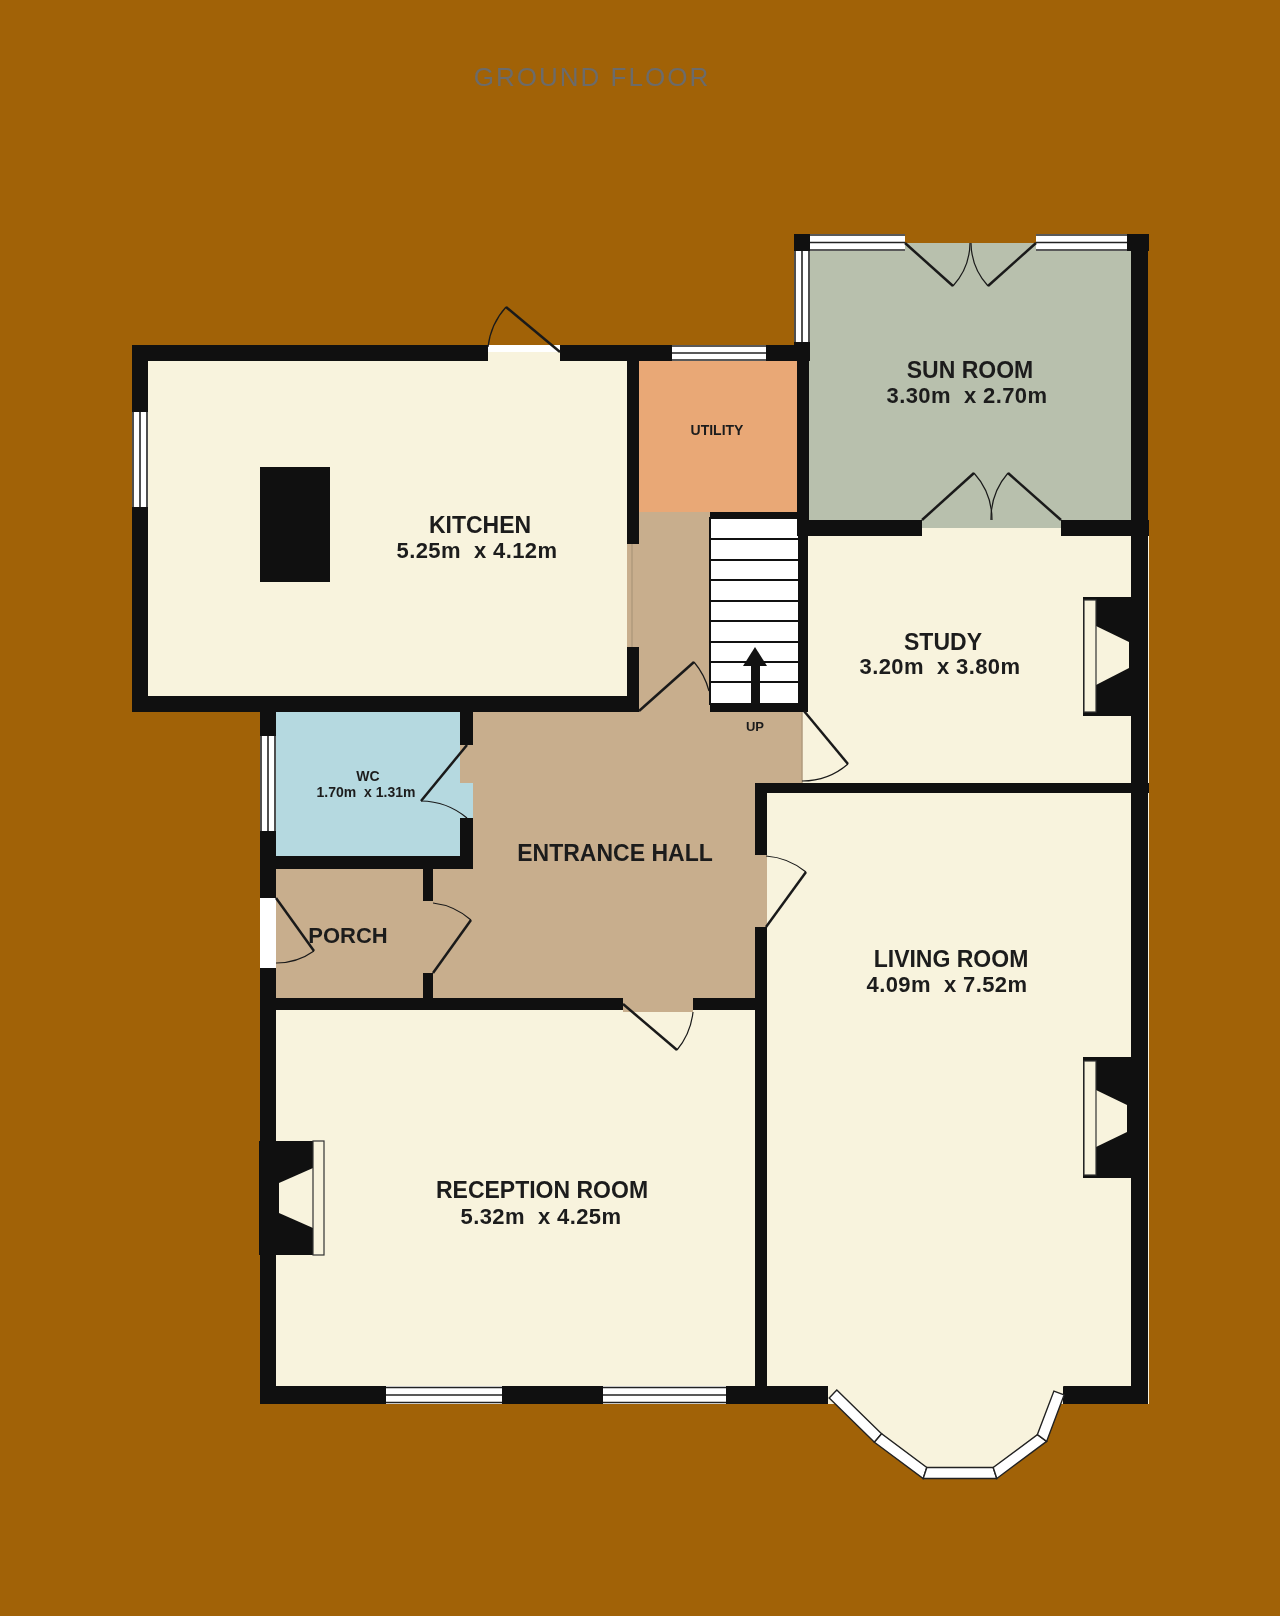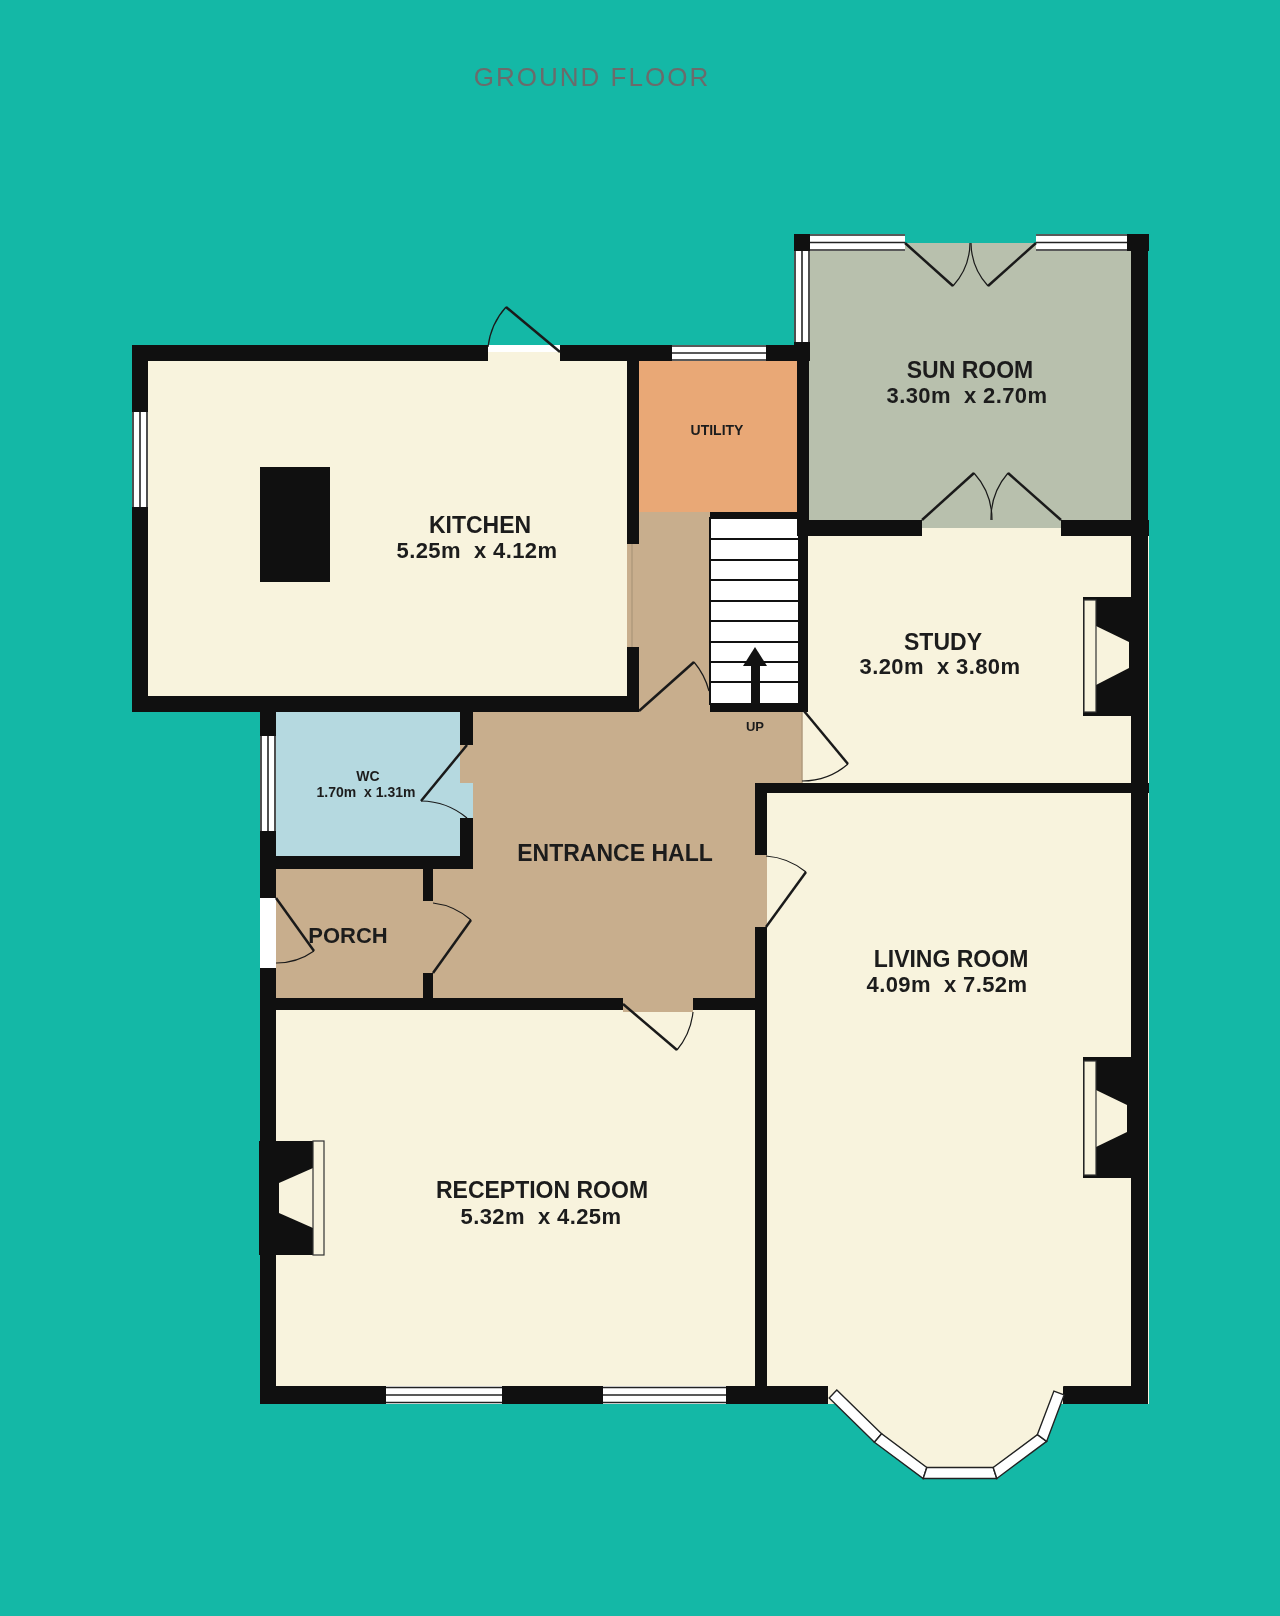--- a/index.html
+++ b/index.html
@@ -1,16 +1,16 @@
 <!DOCTYPE html>
 <html><head>
 <meta charset="utf-8">
 <style>
   html,body{margin:0;padding:0;background:#ffffff;}
-  #page{width:1280px;height:1616px;position:relative;background:#14b8a6;overflow:hidden;}
+  #page{width:1280px;height:1616px;position:relative;background:#a16207;overflow:hidden;}
   svg{display:block;}
   text{font-family:"Liberation Sans", sans-serif;}
 </style>
 </head>
 <body>
 <div id="page">
 <svg width="1280" height="1616" viewBox="0 0 1280 1616" xmlns="http://www.w3.org/2000/svg">
 
 <g id="floors">
 

